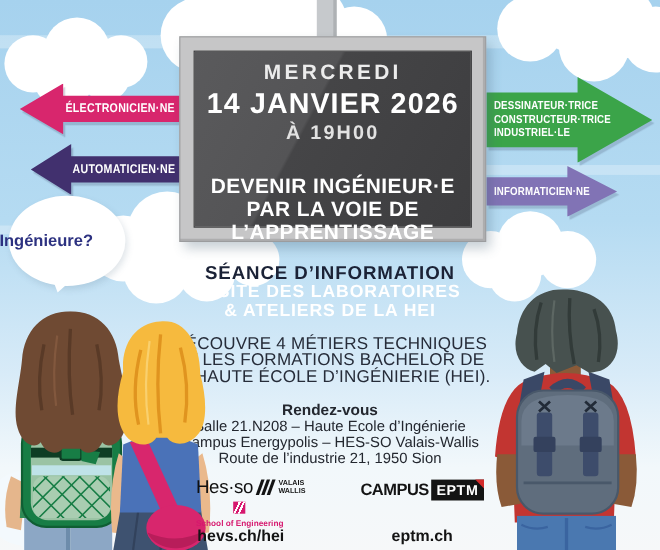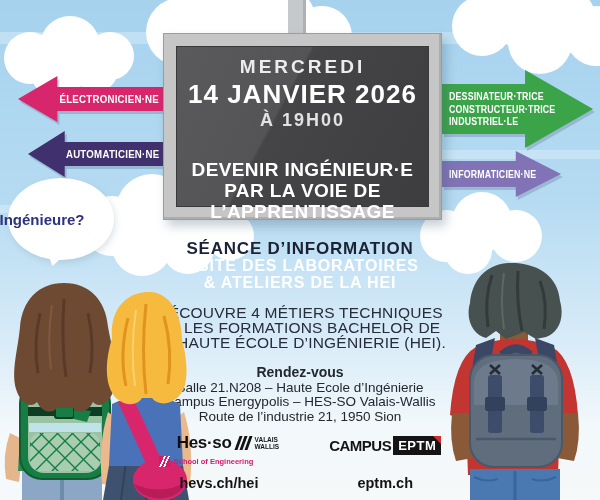--- a/index.html
+++ b/index.html
@@ -61,25 +61,25 @@
   .ctext{left:0;right:0;text-align:center;}
   #seance{top:239px;font-size:17px;font-weight:800;letter-spacing:.8px;color:#1b2236;}
   #visite{top:257px;font-size:16px;font-weight:800;letter-spacing:.8px;line-height:17px;color:#fff;}
   #discover{top:305px;font-size:15.5px;font-weight:500;line-height:15px;letter-spacing:.2px;color:#262c39;}
   #venue{top:365px;font-size:13.5px;line-height:14.5px;color:#23272f;}
   #venue .v-label{font-weight:800;font-size:14px;margin-bottom:1px;}
   
   #footer{left:0;right:0;top:433px;display:flex;justify-content:center;gap:50px;}
   .fcol{display:flex;flex-direction:column;align-items:center;min-height:58px;}
   .hesso-row{display:flex;align-items:center;gap:3px;}
-  .hesso-name{font-size:17px;font-weight:700;color:#101010;letter-spacing:-.3px;margin-left:18px;}
+  .hesso-name{font-size:17px;font-weight:400;color:#101010;letter-spacing:-.3px;margin-left:18px;}
   .slashes{display:flex;gap:2px;margin:0 2px;}
   .slash{width:3px;height:14px;background:#141414;transform:skewX(-20deg);}
   .region{font-size:6.5px;font-weight:800;line-height:7px;color:#141414;text-align:left;}
-  .school-row{display:flex;align-items:center;gap:4px;margin-top:3px;align-self:flex-start;margin-left:0;}
+  .school-row{display:flex;align-items:center;gap:4px;margin-top:3px;align-self:flex-start;margin-left:18px;flex-direction:column;}
   .soe-badge{width:11px;height:11px;background:#d6186e;
      background-image:linear-gradient(115deg,transparent 0 32%,#fff 32% 44%,transparent 44% 56%,#fff 56% 68%,transparent 68%);}
   .school-txt{font-size:7.5px;font-weight:700;color:#d6186e;}
   .furl{margin-top:auto;font-size:14.5px;font-weight:800;color:#141414;cursor:pointer;}
   .eptm-row{display:flex;align-items:center;gap:2px;margin-top:3px;}
   .campus-txt{font-size:15px;font-weight:800;color:#141414;letter-spacing:-.5px;}
   .eptm-box{position:relative;background:#141414;color:#fff;font-size:13px;font-weight:800;padding:2px 5px;letter-spacing:.5px;}
   .eptm-box:after{content:"";position:absolute;right:0;top:0;border-top:8px solid #d42b2b;border-left:8px solid transparent;}
 </style>
 </head>

